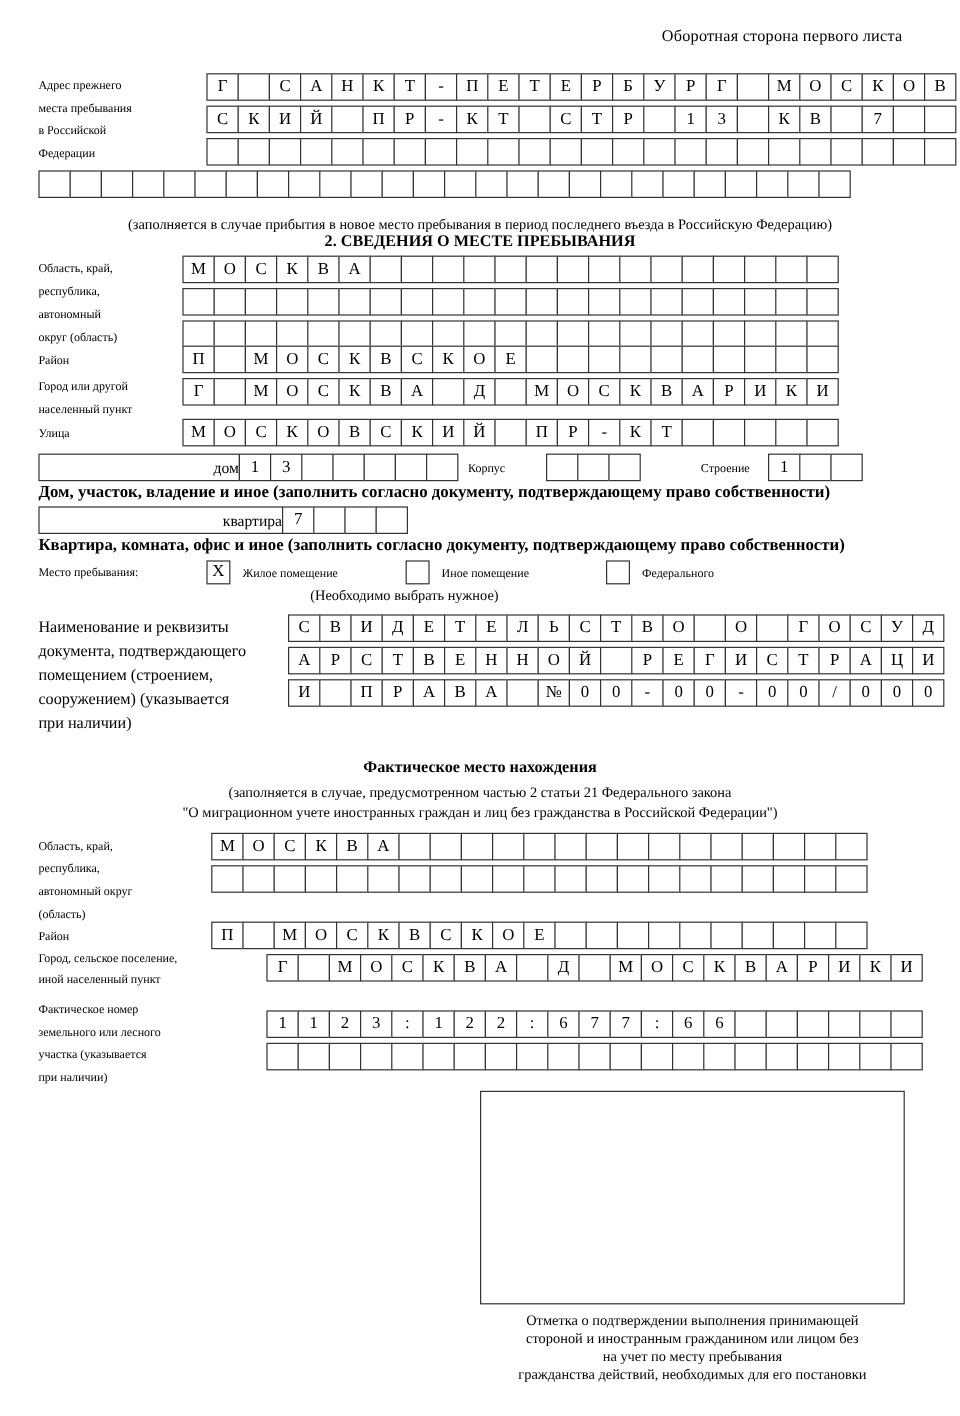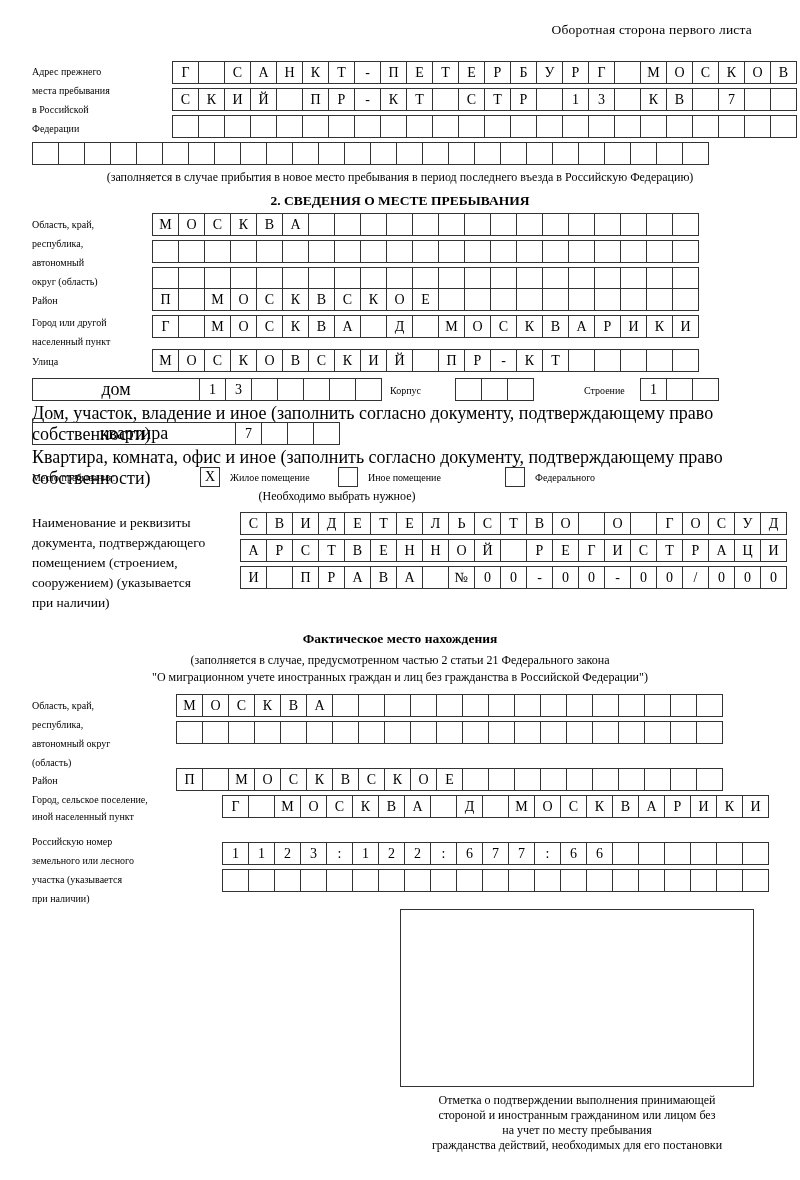--- a/index.html
+++ b/index.html
@@ -32,29 +32,29 @@
     font-size: 14px;
     line-height: 21px;
     font-family: "Liberation Serif", serif;
     background: #fff;
   }
   .abs { position: absolute; }
 
   .inline-field {
     border: 1px solid #333;
     height: 23px;
-    font-size: 18px;
+    font-size: 13px;
     line-height: 21px;
-    text-align: center;
+    text-align: right;
   }
 
   .section-title { font-weight: bold; font-size: 13.5px; text-align:center; }
 
   .note { font-size: 12px; text-align: center; }
-  .note-l { font-size: 18px; }
+  .note-l { font-size: 14px; font-weight: bold; }
 
   .check-box {
     display:inline-block; width: 20px; height: 20px; border: 1px solid #333;
     text-align:center; font-size: 14px; line-height: 18px; vertical-align: middle;
   }
 
   .bigbox {
     border: 1px solid #333;
   }
 
@@ -174,21 +174,21 @@
       <div class="cell"></div>
       <div class="cell"></div>
       <div class="cell"></div>
       <div class="cell"></div>
       <div class="cell"></div>
       <div class="cell"></div>
       <div class="cell"></div>
       <div class="cell"></div>
     </div>
 
-  <div class="abs note" style="left:32px; top:170px; width:736px;">(заполняется в случае прибытия в новое место пребывания в период последнего въезда в Российскую Федерацию)</div>
+  <div class="abs note" style="left:32px; top:180px; width:736px;">(заполняется в случае прибытия в новое место пребывания в период последнего въезда в Российскую Федерацию)</div>
 
   <div class="abs section-title" style="left:32px; top:193px; width:736px;">2. СВЕДЕНИЯ О МЕСТЕ ПРЕБЫВАНИЯ</div>
 
   <div class="abs" style="left:32px; top:215px; width:150px;">
     <div class="lbl">Область, край,</div>
     <div class="lbl">республика,</div>
     <div class="lbl">автономный</div>
     <div class="lbl">округ (область)</div>
   </div>
   <div class="abs boxrow" id="s2-reg1" style="left:152px; top:213px;">
@@ -368,21 +368,21 @@
   <div class="abs boxrow" id="s2-flat" style="left:235px; top:422px;">
       <div class="cell">7</div>
       <div class="cell"></div>
       <div class="cell"></div>
       <div class="cell"></div>
     </div>
 
   <div class="abs note-l" style="left:32px; top:447px;">Квартира, комната, офис и иное (заполнить согласно документу, подтверждающему право собственности)</div>
 
   <div class="abs lbl" style="left:32px; top:468px;">Место пребывания:</div>
-  <div class="abs" style="left:172px; top:467px;margin-left:28px;">
+  <div class="abs" style="left:172px; top:467px;">
     <span class="check-box">Х</span>
     <span class="lbl" style="margin-left:6px;">Жилое помещение</span>
   </div>
   <div class="abs" style="left:338px; top:467px;">
     <span class="check-box"></span>
     <span class="lbl" style="margin-left:6px;">Иное помещение</span>
   </div>
   <div class="abs" style="left:505px; top:467px;">
     <span class="check-box"></span>
     <span class="lbl" style="margin-left:6px;">Федерального</span>
@@ -570,21 +570,21 @@
       <div class="cell">К</div>
       <div class="cell">В</div>
       <div class="cell">А</div>
       <div class="cell">Р</div>
       <div class="cell">И</div>
       <div class="cell">К</div>
       <div class="cell">И</div>
     </div>
 
   <div class="abs" style="left:32px; top:832px; width:185px;">
-    <div class="lbl">Российскую номер</div>
+    <div class="lbl">Фактическое номер</div>
     <div class="lbl">земельного или лесного</div>
     <div class="lbl">участка (указывается</div>
     <div class="lbl">при наличии)</div>
   </div>
   <div class="abs boxrow" id="al-cad1" style="left:222px; top:842px;">
       <div class="cell">1</div>
       <div class="cell">1</div>
       <div class="cell">2</div>
       <div class="cell">3</div>
       <div class="cell">:</div>

